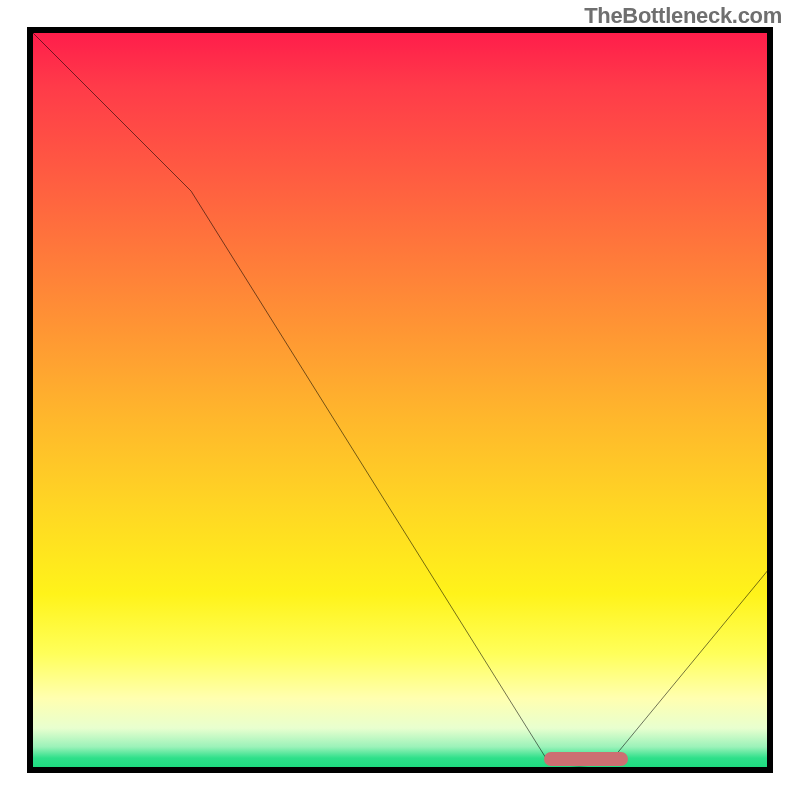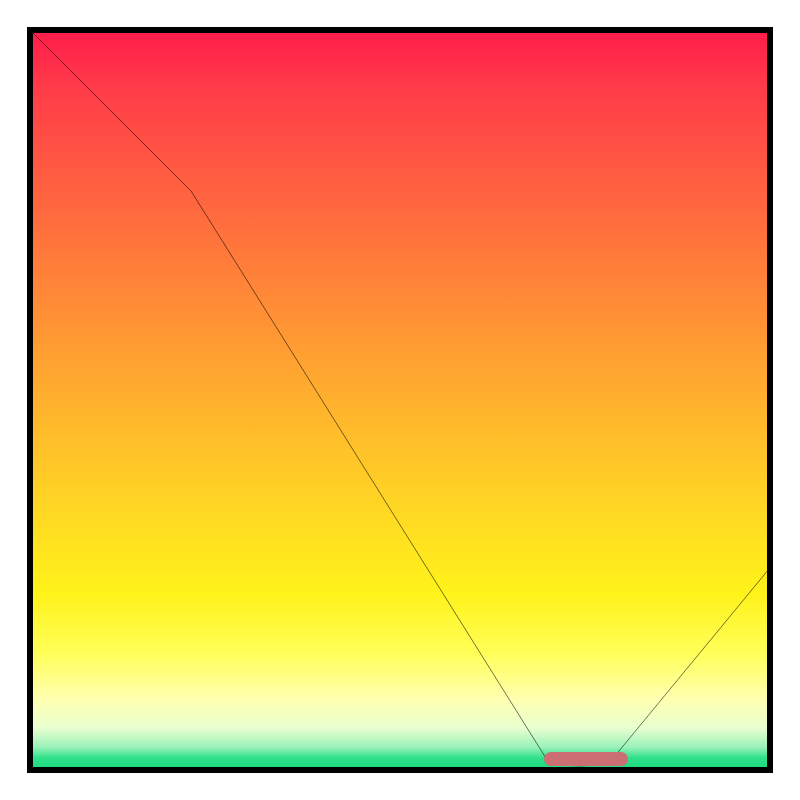--- a/index.html
+++ b/index.html
@@ -86,20 +86,21 @@
     height: 14px;
     border-radius: 7px;
     background: #cc6f72;
   }
 </style>
 </head>
 <body>
 
 <div class="chart-container">
 
+  <div class="attribution">TheBottleneck.com</div>
 
   <div class="plot-area">
 
     <div class="gradient-bg"></div>
 
     <svg class="curve-layer" viewBox="0 0 100 100" preserveAspectRatio="none">
 
       <path d="M 0 0
                L 22 22
                L 70 98.7

